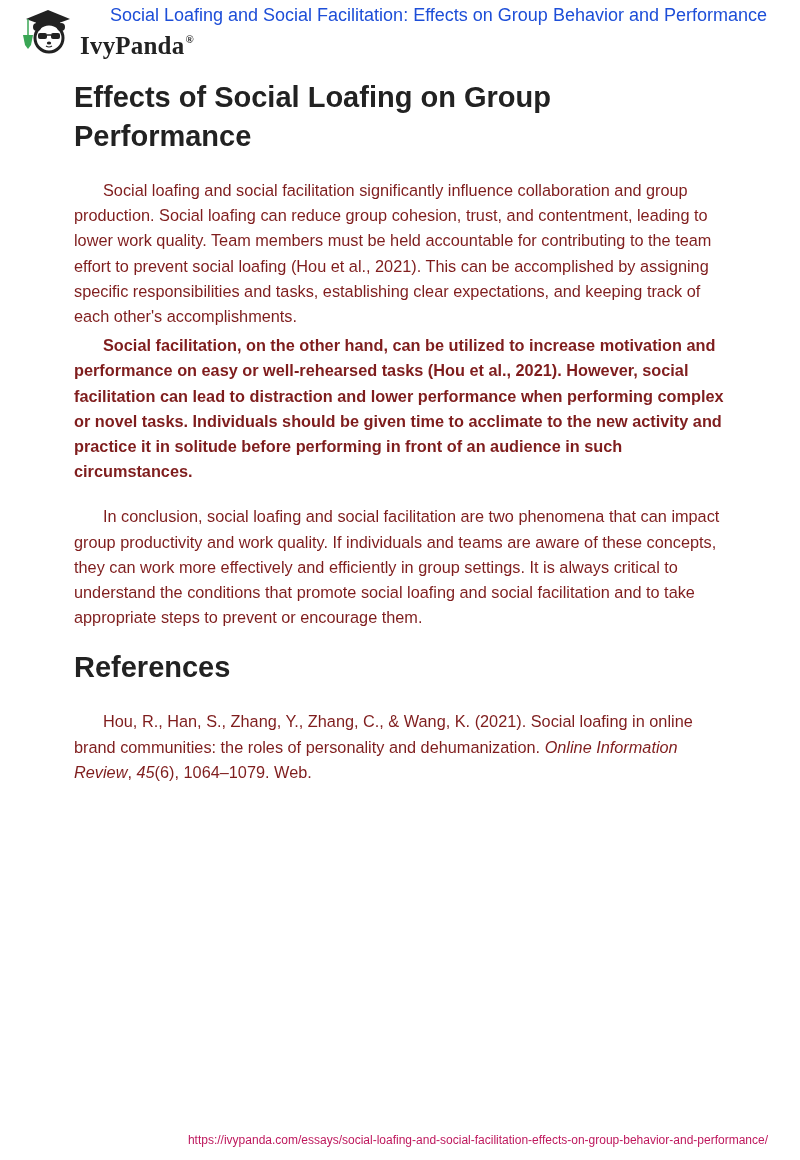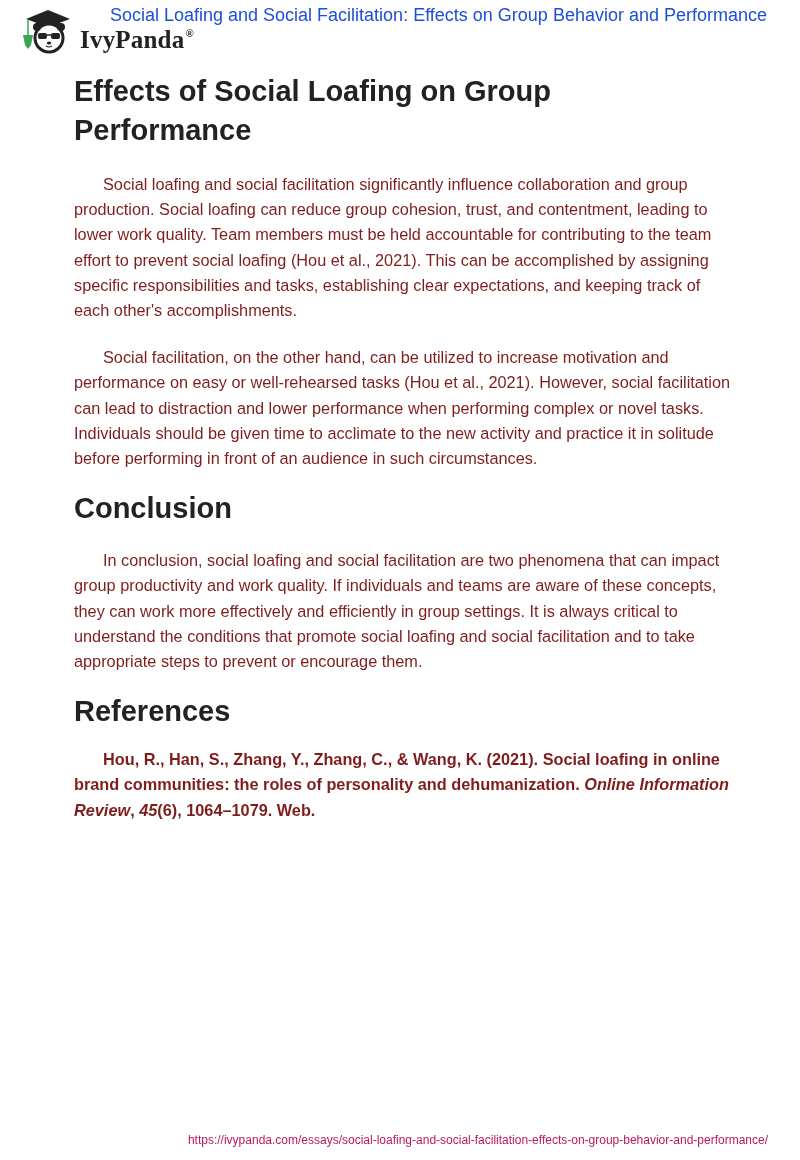--- a/index.html
+++ b/index.html
@@ -32,21 +32,21 @@
       display: block;
     }
     .logo-text {
       font-family: "Liberation Serif", serif;
       font-weight: bold;
       font-size: 25px;
       color: #222222;
       margin-left: 6px;
       letter-spacing: 0.2px;
       position: relative;
-      top: 10px;
+      top: 16px;
     }
     .logo-reg {
       font-size: 11px;
       vertical-align: super;
       position: relative;
       top: -2px;
       margin-left: 1px;
     }
     .running-title {
       position: absolute;
@@ -67,28 +67,28 @@
       margin: 0;
       color: #222222;
     }
     p {
       font-size: 16.3px;
       line-height: 25.2px;
       margin: 0;
       text-indent: 29px;
       color: #7f1d1d;
     }
-    .sec-1-title { margin-top: 0; }
+    .sec-1-title { margin-top: 6px; }
     .sec-1-body { margin-top: 22px; }
     .sec-2-title { margin-top: 18px; }
-    .sec-2-body { margin-top: 22px; }
+    .sec-2-body { margin-top: 4px; font-weight: bold; }
     .sec-3-title { margin-top: 18px; }
     .sec-3-body { margin-top: 20px; }
     .sec-4-title { margin-top: 18px; }
-    .sec-4-body { margin-top: 16px; font-weight: bold; }
+    .sec-4-body { margin-top: 22px; }
     .footer-url {
       position: absolute;
       right: 32px; top: 1133px;
       font-size: 12px;
       color: #be185d;
     }
   </style>
 </head>
 <body>
 
@@ -117,20 +117,19 @@
   </div>
   <div class="running-title">Social Loafing and Social Facilitation: Effects on Group Behavior and Performance</div>
 </div>
 
 <div class="content">
   <h2 class="sec-1-title">Effects of Social Loafing on Group Performance</h2>
   <p class="sec-1-body">Social loafing and social facilitation significantly influence collaboration and group production. Social loafing can reduce group cohesion, trust, and contentment, leading to lower work quality. Team members must be held accountable for contributing to the team effort to prevent social loafing (Hou et al., 2021). This can be accomplished by assigning specific responsibilities and tasks, establishing clear expectations, and keeping track of each other's accomplishments.</p>
 
   <p class="sec-2-body">Social facilitation, on the other hand, can be utilized to increase motivation and performance on easy or well-rehearsed tasks (Hou et al., 2021). However, social facilitation can lead to distraction and lower performance when performing complex or novel tasks. Individuals should be given time to acclimate to the new activity and practice it in solitude before performing in front of an audience in such circumstances.</p>
 
-  <h2 class="sec-3-title">Conclusion</h2>
   <p class="sec-3-body">In conclusion, social loafing and social facilitation are two phenomena that can impact group productivity and work quality. If individuals and teams are aware of these concepts, they can work more effectively and efficiently in group settings. It is always critical to understand the conditions that promote social loafing and social facilitation and to take appropriate steps to prevent or encourage them.</p>
 
   <h2 class="sec-4-title">References</h2>
   <p class="sec-4-body"><span>Hou, R., Han, S., Zhang, Y., Zhang, C., &amp; Wang, K. (2021). Social loafing in online brand communities: the roles of personality and dehumanization. </span><em>Online Information Review</em><span>, </span><em>45</em><span>(6), 1064–1079. Web.</span></p>
 </div>
 
 <div class="footer-url">https://ivypanda.com/essays/social-loafing-and-social-facilitation-effects-on-group-behavior-and-performance/</div>
 
 </body></html>

